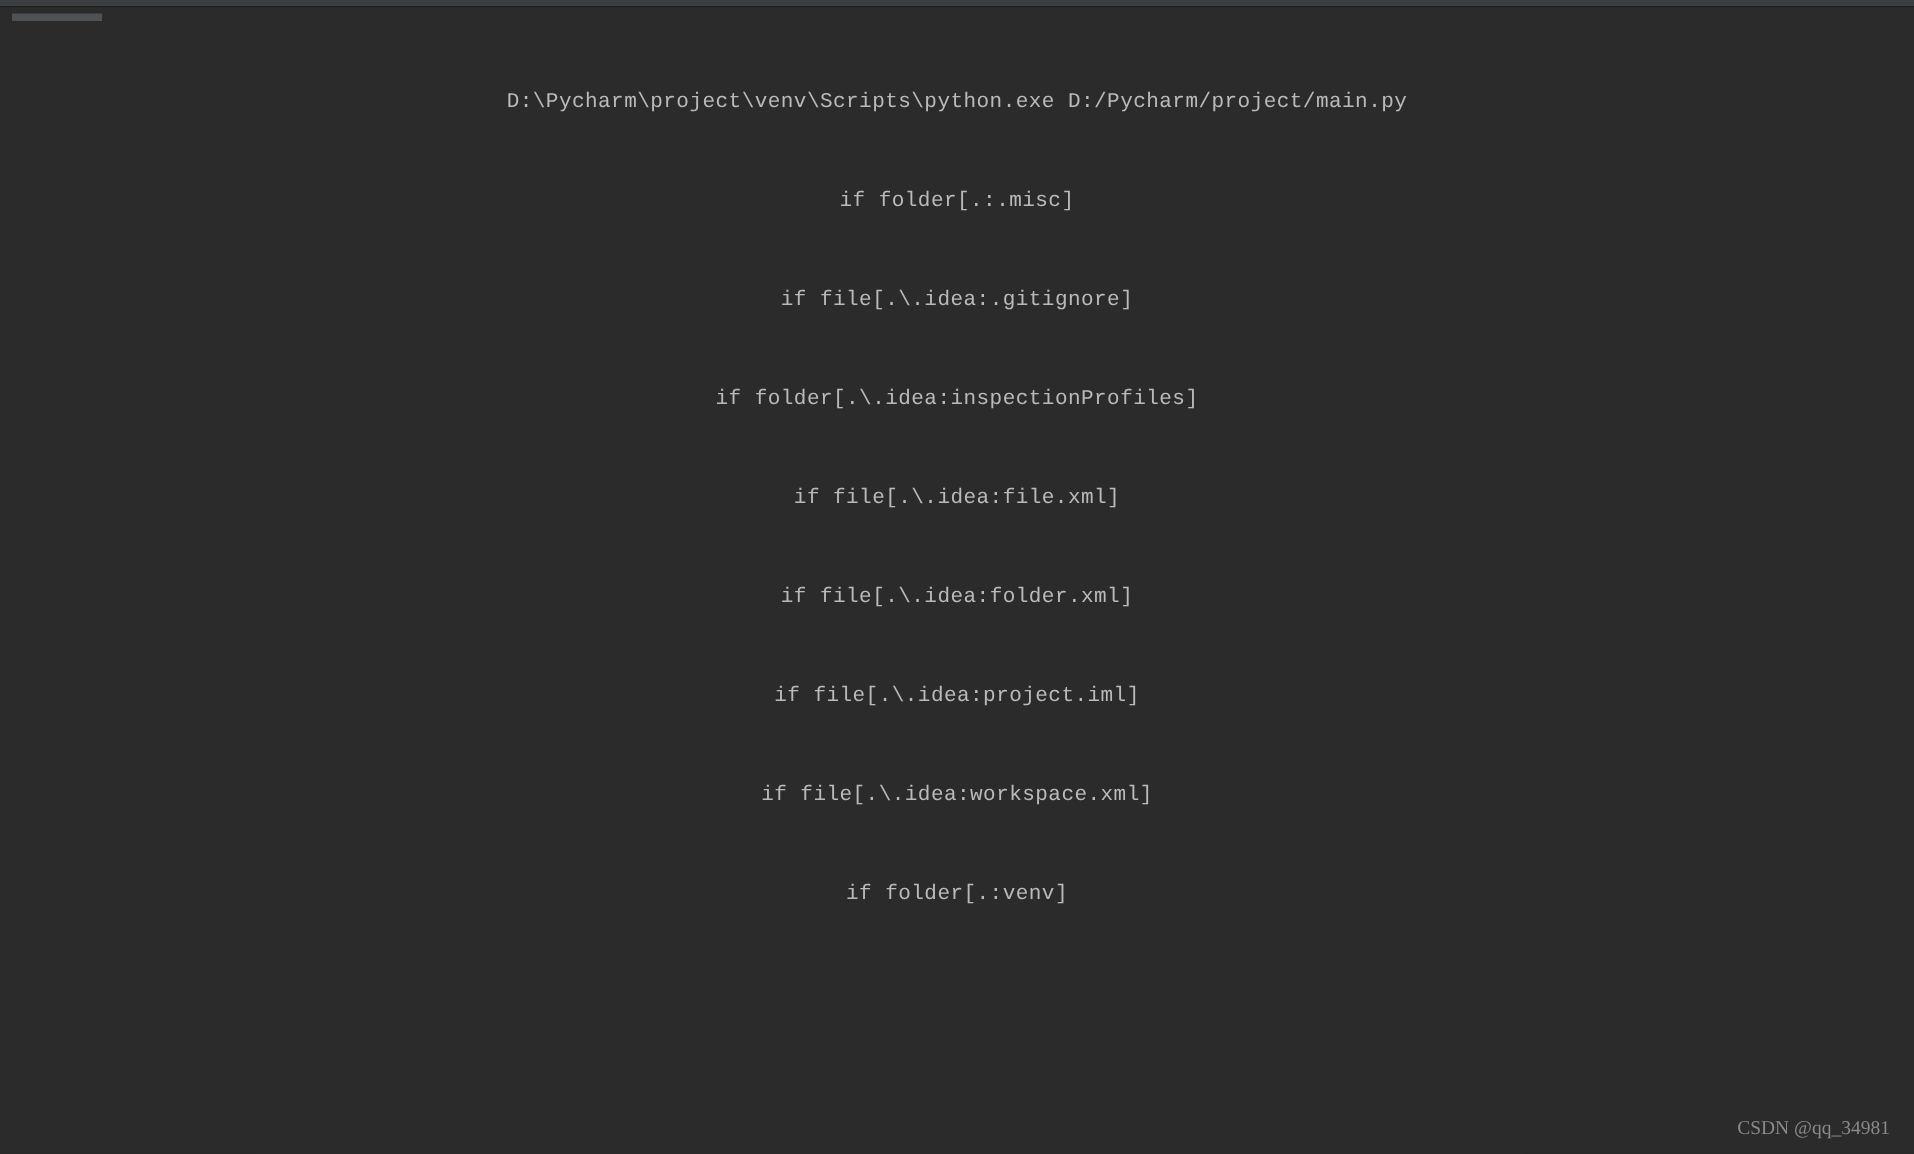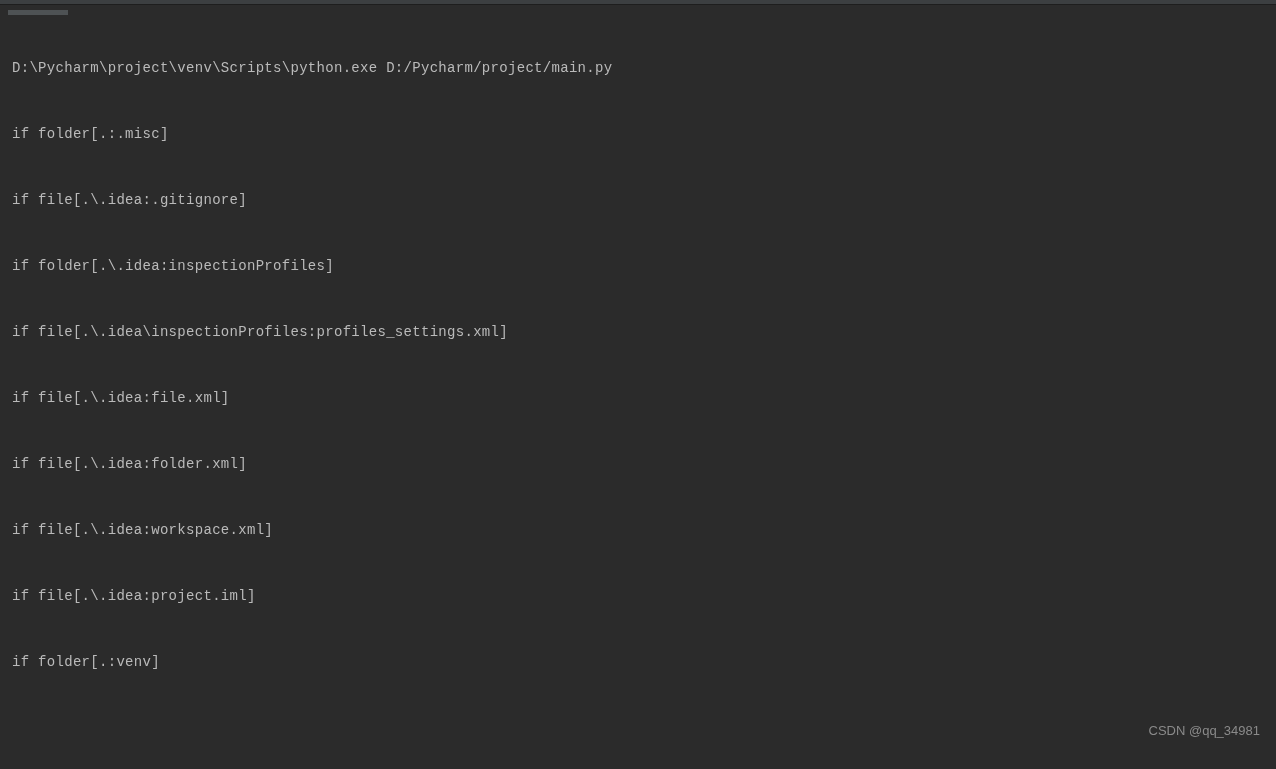--- a/index.html
+++ b/index.html
@@ -31,47 +31,47 @@
       margin-left: 8px;
     }
     .console-output {
       padding: 8px 12px;
       white-space: pre;
       letter-spacing: 0.3px;
     }
     .line {
       display: block;
       color: #bababa;
+      text-align: center;
     }
     .watermark {
       position: absolute;
-      bottom: 27px;
+      bottom: 6px;
       right: 16px;
       color: #8a8a8a;
-      font-family: Liberation Sans, sans-serif;
+      font-family: Liberation Serif, serif;
       font-size: 13px;
     }
   </style>
 </head>
 <body>
 
 <div class="top-bar">
   <span class="top-bar-segment"></span>
 </div>
 
 <div class="console-output">
   <span class="line">D:\Pycharm\project\venv\Scripts\python.exe D:/Pycharm/project/main.py</span>
   <span class="line">if folder[.:.misc]</span>
   <span class="line">if file[.\.idea:.gitignore]</span>
   <span class="line">if folder[.\.idea:inspectionProfiles]</span>
-  <span class="line">if file[.\.idea\inspectionProfiles:profiles_settings.xml]</span>
   <span class="line">if file[.\.idea:file.xml]</span>
   <span class="line">if file[.\.idea:folder.xml]</span>
+  <span class="line">if file[.\.idea:project.iml]</span>
   <span class="line">if file[.\.idea:workspace.xml]</span>
-  <span class="line">if file[.\.idea:project.iml]</span>
   <span class="line">if folder[.:venv]</span>
   
   
   
   
   
   
   
   
   

